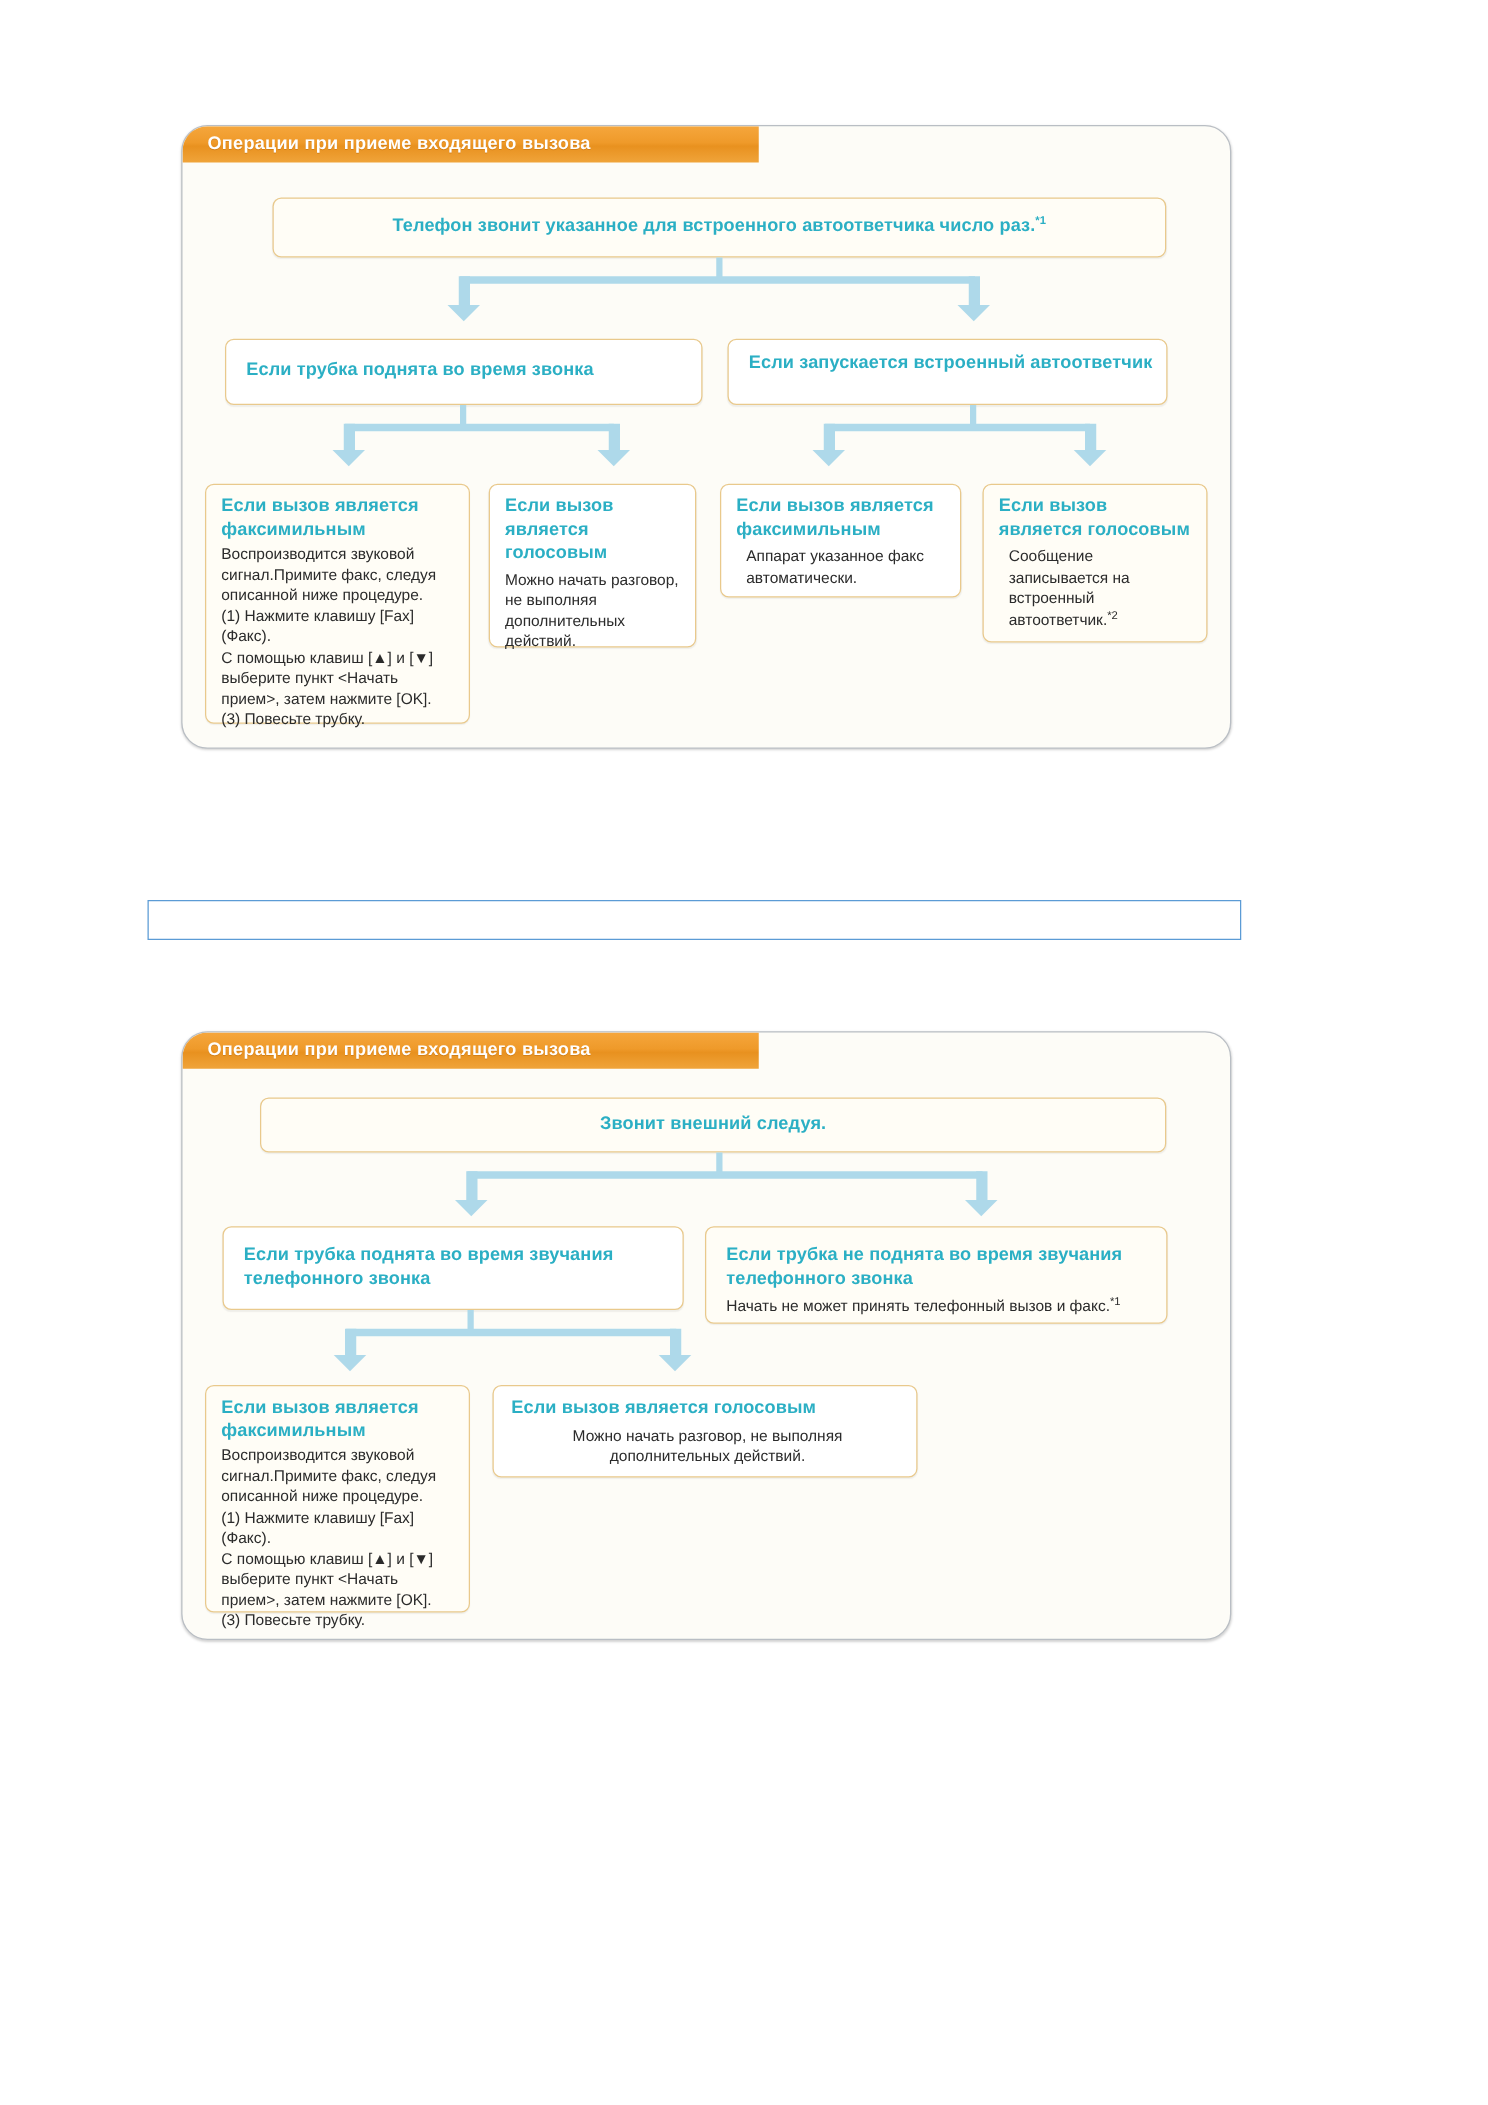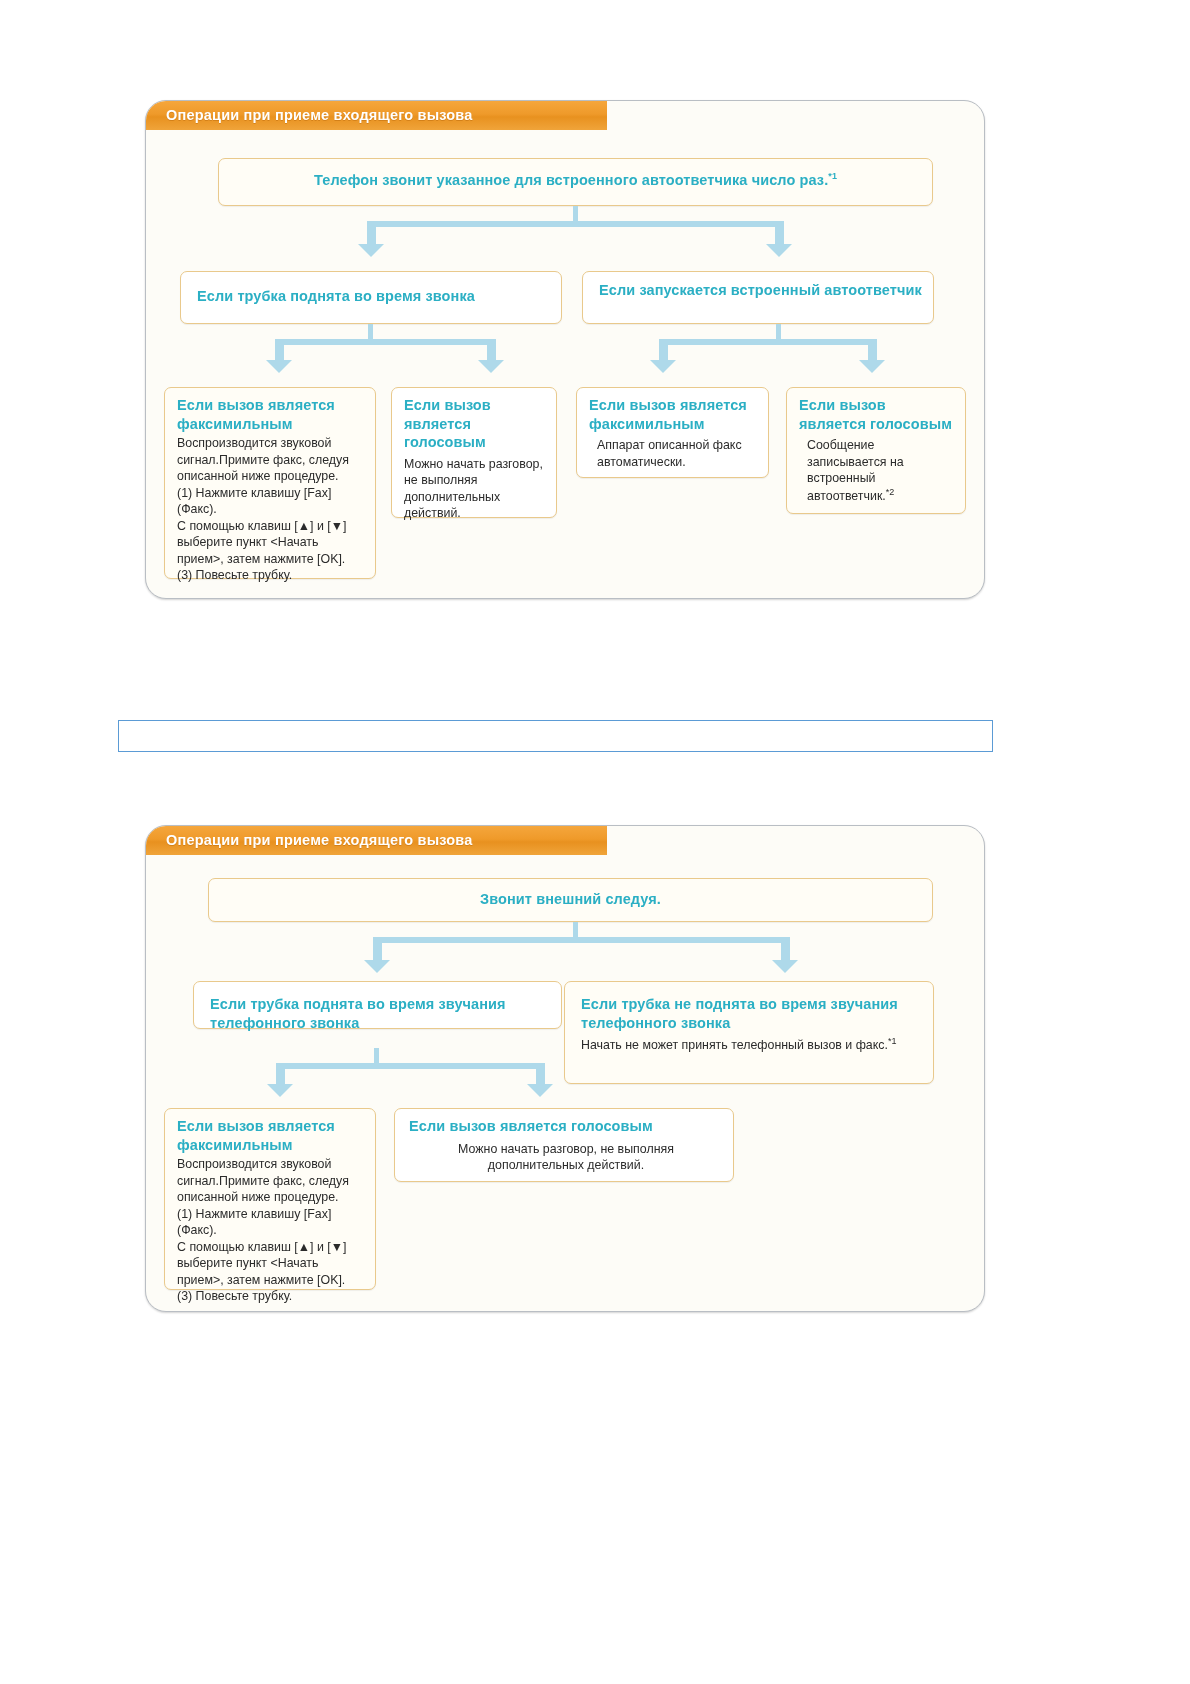--- a/index.html
+++ b/index.html
@@ -151,21 +151,21 @@
       <div class="node" style="left:245px;top:286px;width:166px;height:131px;">
         <div class="pad-c" style="padding-left:12px;">
           <div class="node-head">Если вызов является голосовым</div>
           <div class="node-body" style="margin-top:4px;">Можно начать разговор, не выполняя дополнительных действий.</div>
         </div>
       </div>
 
       <div class="node" style="left:430px;top:286px;width:193px;height:91px;">
         <div class="pad-c" style="padding-left:12px;">
           <div class="node-head">Если вызов является факсимильным</div>
-          <div class="node-body" style="margin-top:4px;padding-left:8px;">Аппарат описанной факс автоматически.</div>
+          <div class="node-body" style="margin-top:4px;padding-left:8px;">Аппарат указанное факс автоматически.</div>
         </div>
       </div>
 
       <div class="node tinted" style="left:640px;top:286px;width:180px;height:127px;">
         <div class="pad-c" style="padding-left:12px;">
           <div class="node-head">Если вызов является голосовым</div>
           <div class="node-body" style="margin-top:4px;padding-left:8px;">
             <span>Сообщение записывается на встроенный автоответчик.</span><span class="sup">*2</span>
           </div>
         </div>
@@ -187,27 +187,27 @@
         </div>
       </div>
 
       <div class="vline" style="left:427px;top:96px;width:5px;height:18px;"></div>
       <div class="hline" style="left:228px;top:111px;width:412px;height:6px;"></div>
       <div class="arrow-stem" style="left:227px;top:111px;height:24px;"></div>
       <div class="arrow" style="left:218px;top:134px;"></div>
       <div class="arrow-stem" style="left:635px;top:111px;height:24px;"></div>
       <div class="arrow" style="left:626px;top:134px;"></div>
 
-      <div class="node" style="left:47px;top:155px;width:369px;height:48px;">
+      <div class="node" style="left:32px;top:155px;width:369px;height:67px;">
         <div class="pad-b" style="padding-top:13px;padding-left:16px;">
           <div class="node-head">Если трубка поднята во время звучания телефонного звонка</div>
         </div>
       </div>
 
-      <div class="node tinted" style="left:418px;top:155px;width:370px;height:103px;">
+      <div class="node tinted" style="left:418px;top:155px;width:370px;height:78px;">
         <div class="pad-b" style="padding-top:13px;padding-left:16px;">
           <div class="node-head">Если трубка не поднята во время звучания телефонного звонка</div>
           <div class="node-body" style="margin-top:4px;">
             <span>Начать не может принять телефонный вызов и факс.</span><span class="sup">*1</span>
           </div>
         </div>
       </div>
 
       <div class="vline" style="left:228px;top:222px;width:5px;height:18px;"></div>
       <div class="hline" style="left:131px;top:237px;width:264px;height:6px;"></div>

